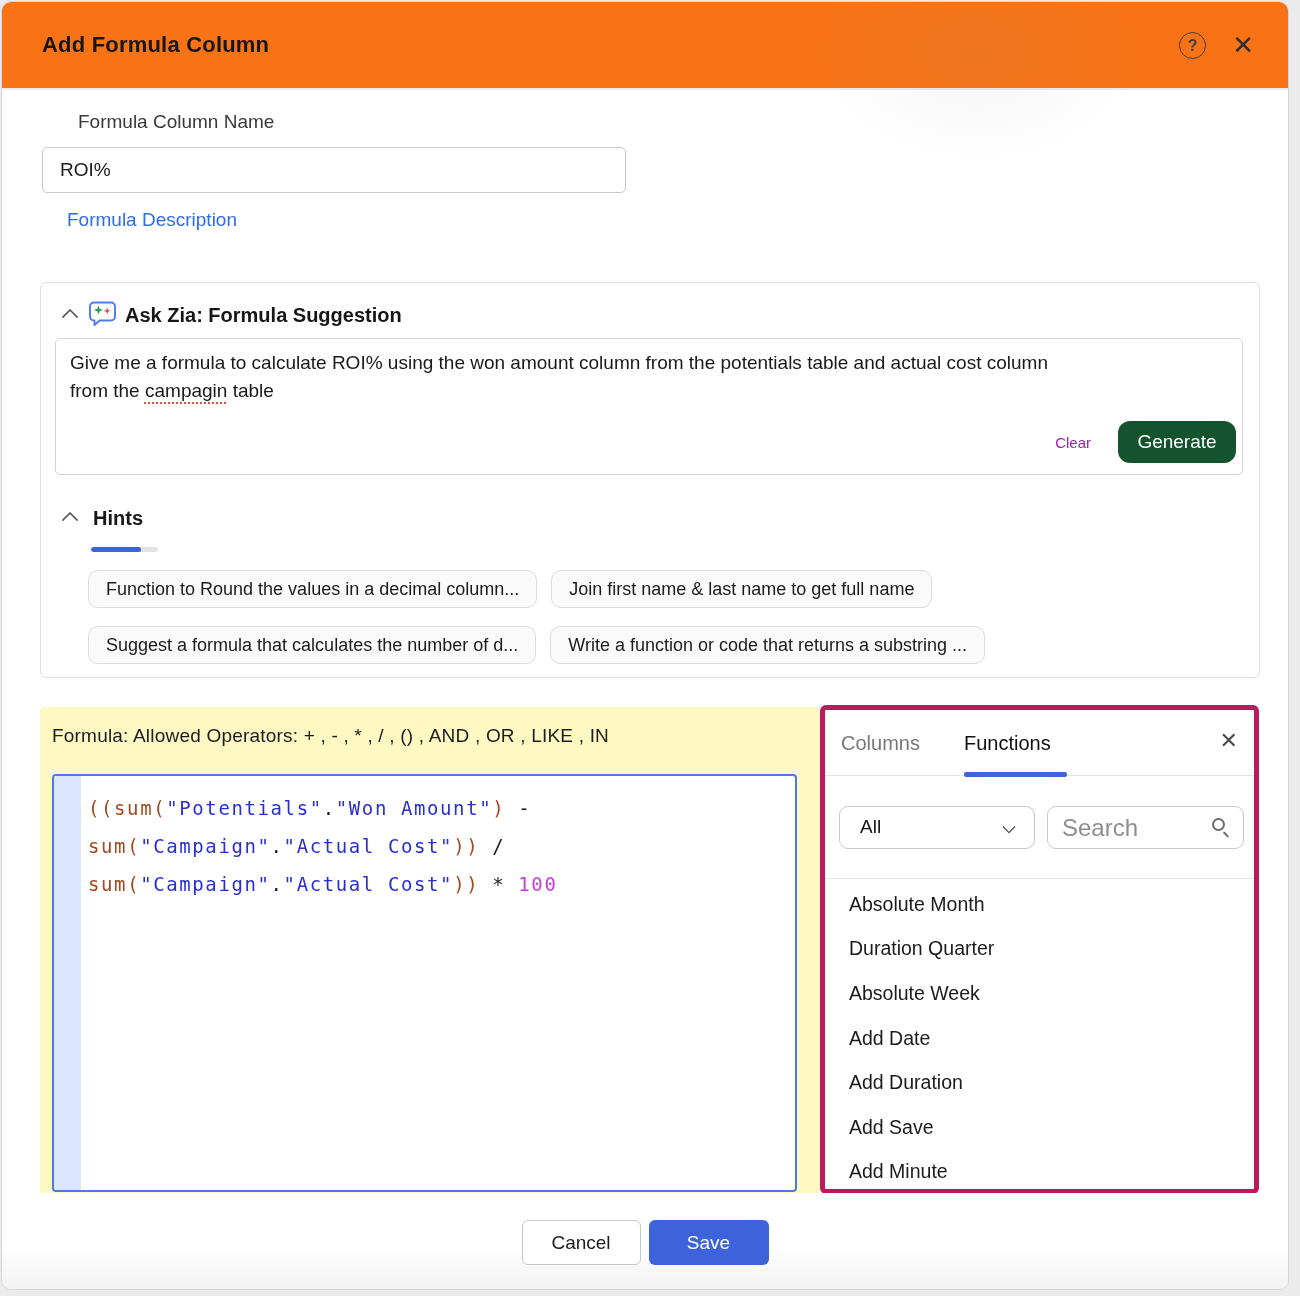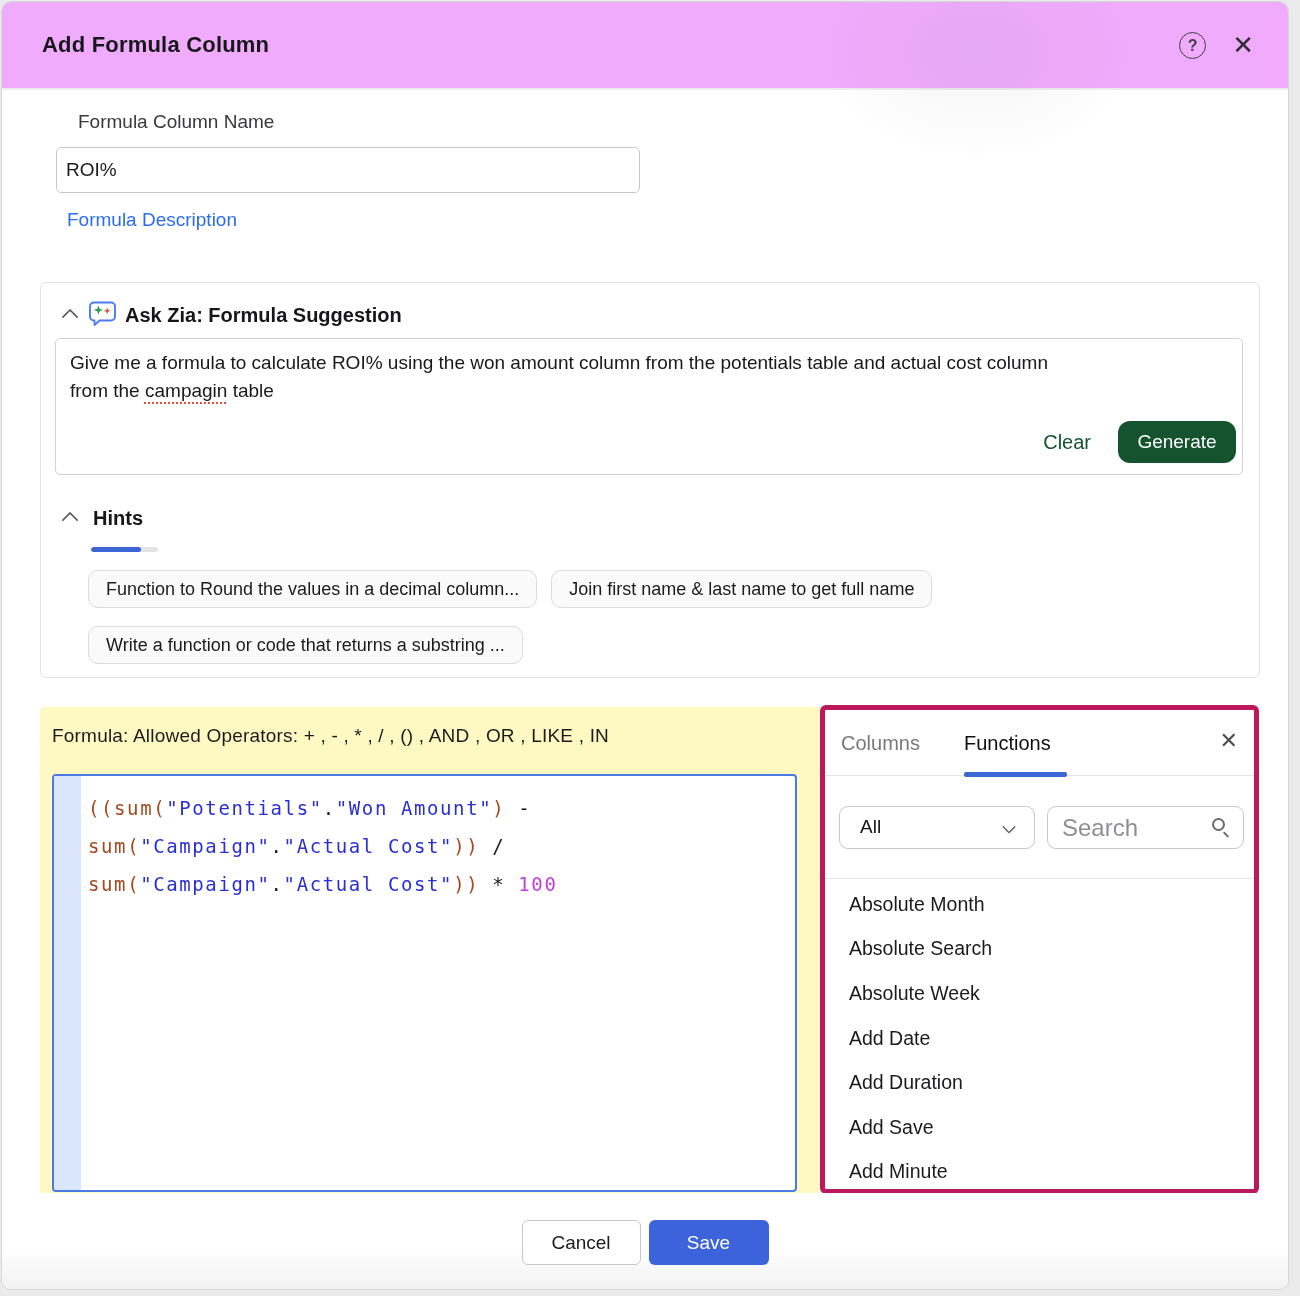--- a/index.html
+++ b/index.html
@@ -1,49 +1,49 @@
 <!DOCTYPE html>
 <html><head>
 <meta charset="utf-8">
 <style>
   * { margin:0; padding:0; box-sizing:border-box; }
   html,body { width:1300px; height:1296px; background:#ebebec; font-family:"Liberation Sans",sans-serif; overflow:hidden; }
   .dialog { position:absolute; left:1px; top:1px; width:1288px; height:1289px; background:#ffffff;
             border:1px solid #d7d7d9; border-radius:10px; overflow:hidden; }
 
   
-  .header { position:absolute; left:0; top:0; right:0; height:88px; background:#f0abfc; border-bottom:2px solid #ececee; }
+  .header { position:absolute; left:0; top:0; right:0; height:88px; background:#f97316; border-bottom:2px solid #ececee; }
   .header::before { content:''; position:absolute; right:150px; top:-60px; width:320px; height:220px;
                     background:radial-gradient(closest-side, rgba(130,130,142,0.09), rgba(130,130,142,0)); }
   .dlg-title { position:absolute; left:40px; top:30px; font-size:22px; font-weight:700; color:#17171a; letter-spacing:0.2px; }
   .header-icons { position:absolute; right:34px; top:30px; display:flex; align-items:center; gap:26px; }
   .help-circle { width:27px; height:27px; border:1.6px solid #3f3f44; border-radius:50%; color:#3f3f44;
                  font-size:16px; font-weight:600; display:flex; align-items:center; justify-content:center; cursor:pointer; }
   .close-x { font-size:26px; color:#2e2e33; font-weight:300; line-height:27px; cursor:pointer; }
 
   
   .field-label { position:absolute; left:40px; top:109px; font-size:19px; color:#39393d;margin-left:36px; }
   .name-input { position:absolute; left:40px; top:145px; width:584px; height:46px; border:1px solid #c9c9cc; border-radius:5px;
-                font-family:"Liberation Sans",sans-serif; font-size:19px; color:#1b1b1e; padding:0 9px; outline:none; background:#fff;margin-left:14px; }
+                font-family:"Liberation Sans",sans-serif; font-size:19px; color:#1b1b1e; padding:0 17px; outline:none; background:#fff; }
   .desc-link { position:absolute; left:65px; top:207px; font-size:19px; color:#2b6cf0; font-weight:500; cursor:pointer; }
 
   
   .zia-box { position:absolute; left:38px; top:280px; width:1220px; height:396px; border:1px solid #e1e1e3; border-radius:6px; background:#fff; }
   .chev { width:12px; height:12px; border-left:2.6px solid #58585c; border-top:2.6px solid #58585c; border-radius:1px; display:inline-block; }
   .chev-up { transform:rotate(45deg); }
   .chev-down { transform:rotate(225deg); }
   .zia-head-chev { position:absolute; left:23px; top:28px; }
   .zia-icon { position:absolute; left:47px; top:17px; width:29px; height:28px; }
   .zia-title { position:absolute; left:84px; top:21px; font-size:20px; font-weight:600; color:#161619; }
 
   .prompt-box { position:absolute; left:14px; top:55px; width:1188px; height:137px; border:1px solid #d2d2d5; border-radius:5px; background:#fff; cursor:text; }
   .prompt-text { position:absolute; left:14px; top:10px; right:16px; font-size:19px; line-height:28px; color:#19191c; }
   .misspell { text-decoration:underline; text-decoration-style:dotted; text-decoration-color:#e05040; text-decoration-thickness:2px; text-underline-offset:5px; }
   .prompt-actions { position:absolute; right:6px; bottom:11px; display:flex; align-items:center; gap:27px; }
-  .clear-link { font-size:20px; color:#14532d; cursor:pointer; }
+  .clear-link { font-size:15px; color:#a21caf; cursor:pointer; }
   .generate-btn { width:118px; height:42px; background:#14532d; color:#fff; font-size:19px; font-weight:500; border:none;
                   border-radius:12px; font-family:"Liberation Sans",sans-serif; cursor:pointer; display:flex; align-items:center; justify-content:center; }
 
   .hints-chev { position:absolute; left:23px; top:231px; }
   .hints-title { position:absolute; left:52px; top:224px; font-size:20px; font-weight:600; color:#161619; }
   .hints-indicator { position:absolute; left:50px; top:264px; width:67px; height:5px; border-radius:3px; background:#e3e3e5; overflow:hidden; }
   .hints-indicator-fill { position:absolute; left:0; top:0; width:50px; height:5px; border-radius:3px; background:#3a66d6; }
   .hints-chips { position:absolute; left:47px; top:287px; width:1110px; display:flex; flex-wrap:wrap; gap:18px 14px; }
   .chip { height:38px; border:1px solid #dcdcdf; border-radius:10px; background:#fafafa; color:#1b1b1e;
           font-size:18px; display:flex; align-items:center; padding:0 17px; cursor:pointer; white-space:nowrap; }
@@ -129,20 +129,21 @@
     </div>
 
     <span class="chev chev-up hints-chev"></span>
     <div class="hints-title">Hints</div>
     <div class="hints-indicator">
       <div class="hints-indicator-fill"></div>
     </div>
     <div class="hints-chips">
         <div class="chip">Function to Round the values in a decimal column...</div>
         <div class="chip">Join first name &amp; last name to get full name</div>
+        <div class="chip">Suggest a formula that calculates the number of d...</div>
         <div class="chip">Write a function or code that returns a substring ...</div>
       </div>
   </div>
 
   <div class="formula-panel">
     <div class="formula-header">Formula: Allowed Operators: + , - , * , / , () , AND , OR , LIKE , IN</div>
     <div class="code-editor">
       <div class="code-gutter"></div>
       <div class="code-area"><div class="code-line"><span class="tok-br">((</span><span class="tok-fn">sum</span><span class="tok-br">(</span><span class="tok-s">"Potentials"</span><span class="tok-p">.</span><span class="tok-s">"Won Amount"</span><span class="tok-br">)</span><span class="tok-o"> -</span></div><div class="code-line"><span class="tok-fn">sum</span><span class="tok-br">(</span><span class="tok-s">"Campaign"</span><span class="tok-p">.</span><span class="tok-s">"Actual Cost"</span><span class="tok-br">))</span><span class="tok-o"> /</span></div><div class="code-line"><span class="tok-fn">sum</span><span class="tok-br">(</span><span class="tok-s">"Campaign"</span><span class="tok-p">.</span><span class="tok-s">"Actual Cost"</span><span class="tok-br">))</span><span class="tok-o"> * </span><span class="tok-n">100</span></div></div>
     </div>
@@ -161,21 +162,21 @@
         <span class="chev chev-down filter-chev"></span>
       </div>
       <div class="search-box">
         <input class="search-input" type="text" placeholder="Search" style="">
         <span class="search-glass"></span>
       </div>
     </div>
     <div class="panel-divider"></div>
     <div class="fn-list">
         <div class="fn-item">Absolute Month</div>
-        <div class="fn-item">Absolute Search</div>
+        <div class="fn-item">Duration Quarter</div>
         <div class="fn-item">Absolute Week</div>
         <div class="fn-item">Add Date</div>
         <div class="fn-item">Add Duration</div>
         <div class="fn-item">Add Save</div>
         <div class="fn-item">Add Minute</div>
       </div>
   </div>
 
   <div class="footer">
     <button class="cancel-btn">Cancel</button>

